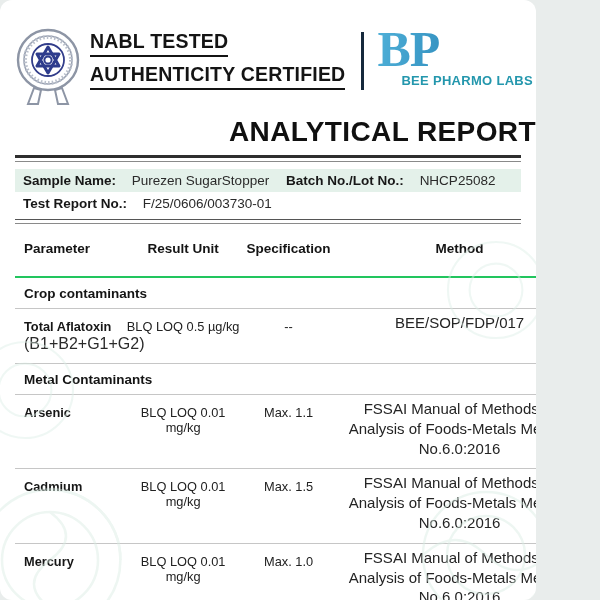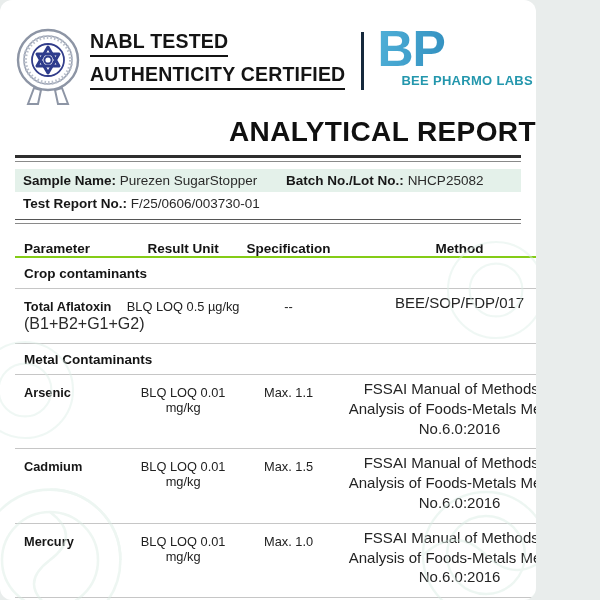--- a/index.html
+++ b/index.html
@@ -28,21 +28,21 @@
     border-bottom:2.5px solid #141414;padding-bottom:2px;margin-bottom:6px;white-space:nowrap;
   }
   .hdr-divider{
     width:3px;height:58px;background:#16293c;margin-left:16px;margin-top:8px;flex:0 0 auto;
   }
   .logo-block{margin-left:13px;margin-top:2px;}
   .logo-bp{
     font-size:50px;font-weight:800;line-height:.92;letter-spacing:-1px;
     background:linear-gradient(100deg,#4fb0d8 0%,#2a86b8 45%,#1f6fa6 100%);
     -webkit-background-clip:text;background-clip:text;color:transparent;
-    font-family:Liberation Sans, sans-serif;
+    font-family:Liberation Serif, serif;
   }
   .logo-company{
     font-size:13px;font-weight:700;color:#2497ad;letter-spacing:.3px;margin-top:1px;white-space:nowrap;margin-left:24px;
   }
   
   .report-title{
     text-align:right;font-size:28px;font-weight:800;letter-spacing:.4px;color:#101010;
     margin-top:10px;font-stretch:condensed;
   }
   
@@ -52,29 +52,29 @@
   .rule-pair.thin .r1{border-top:1.5px solid #555;}
   .rule-pair.thin .r2{border-top:1.5px solid #8a8a8a;margin-top:3px;}
   
   .sample{margin:7px 15px 6px 15px;font-size:13.5px;}
   .sample .row1{display:flex;}
   .sample .cellL{flex:0 0 52%;}
   .sample .cellR{flex:1;}
   .hl{display:block;background:#e4f1ea;padding:4px 8px 4px 8px;}
   .sample .row2{padding:4px 8px 2px 8px;}
   .lab{font-weight:700;color:#171717;}
-  .val{color:#2a2a2a;}
+  .val{color:#2a2a2a;margin-left:12px;}
   
   table{
     width:570px;margin:8px 15px 0 15px;border-collapse:collapse;table-layout:fixed;
   }
   col.c1{width:19%;} col.c2{width:21%;} col.c3{width:16%;} col.c4{width:44%;}
   thead th{
     font-size:13.5px;font-weight:700;color:#141414;text-align:center;
-    padding:9px 2px 0 2px;border-bottom:2px solid #84cc16;
+    padding:9px 2px 20px 2px;border-bottom:2px solid #22c55e;
   }
   thead th.h-param{text-align:left;padding-left:9px;}
   tbody td{
     border-bottom:1.5px solid #c6c6c6;vertical-align:top;
     font-size:12.8px;color:#222;text-align:center;padding:10px 3px 10px 3px;
   }
   tr.section td{
     text-align:left;font-weight:700;font-size:13.5px;color:#141414;
     padding:8px 3px 7px 9px;
   }

